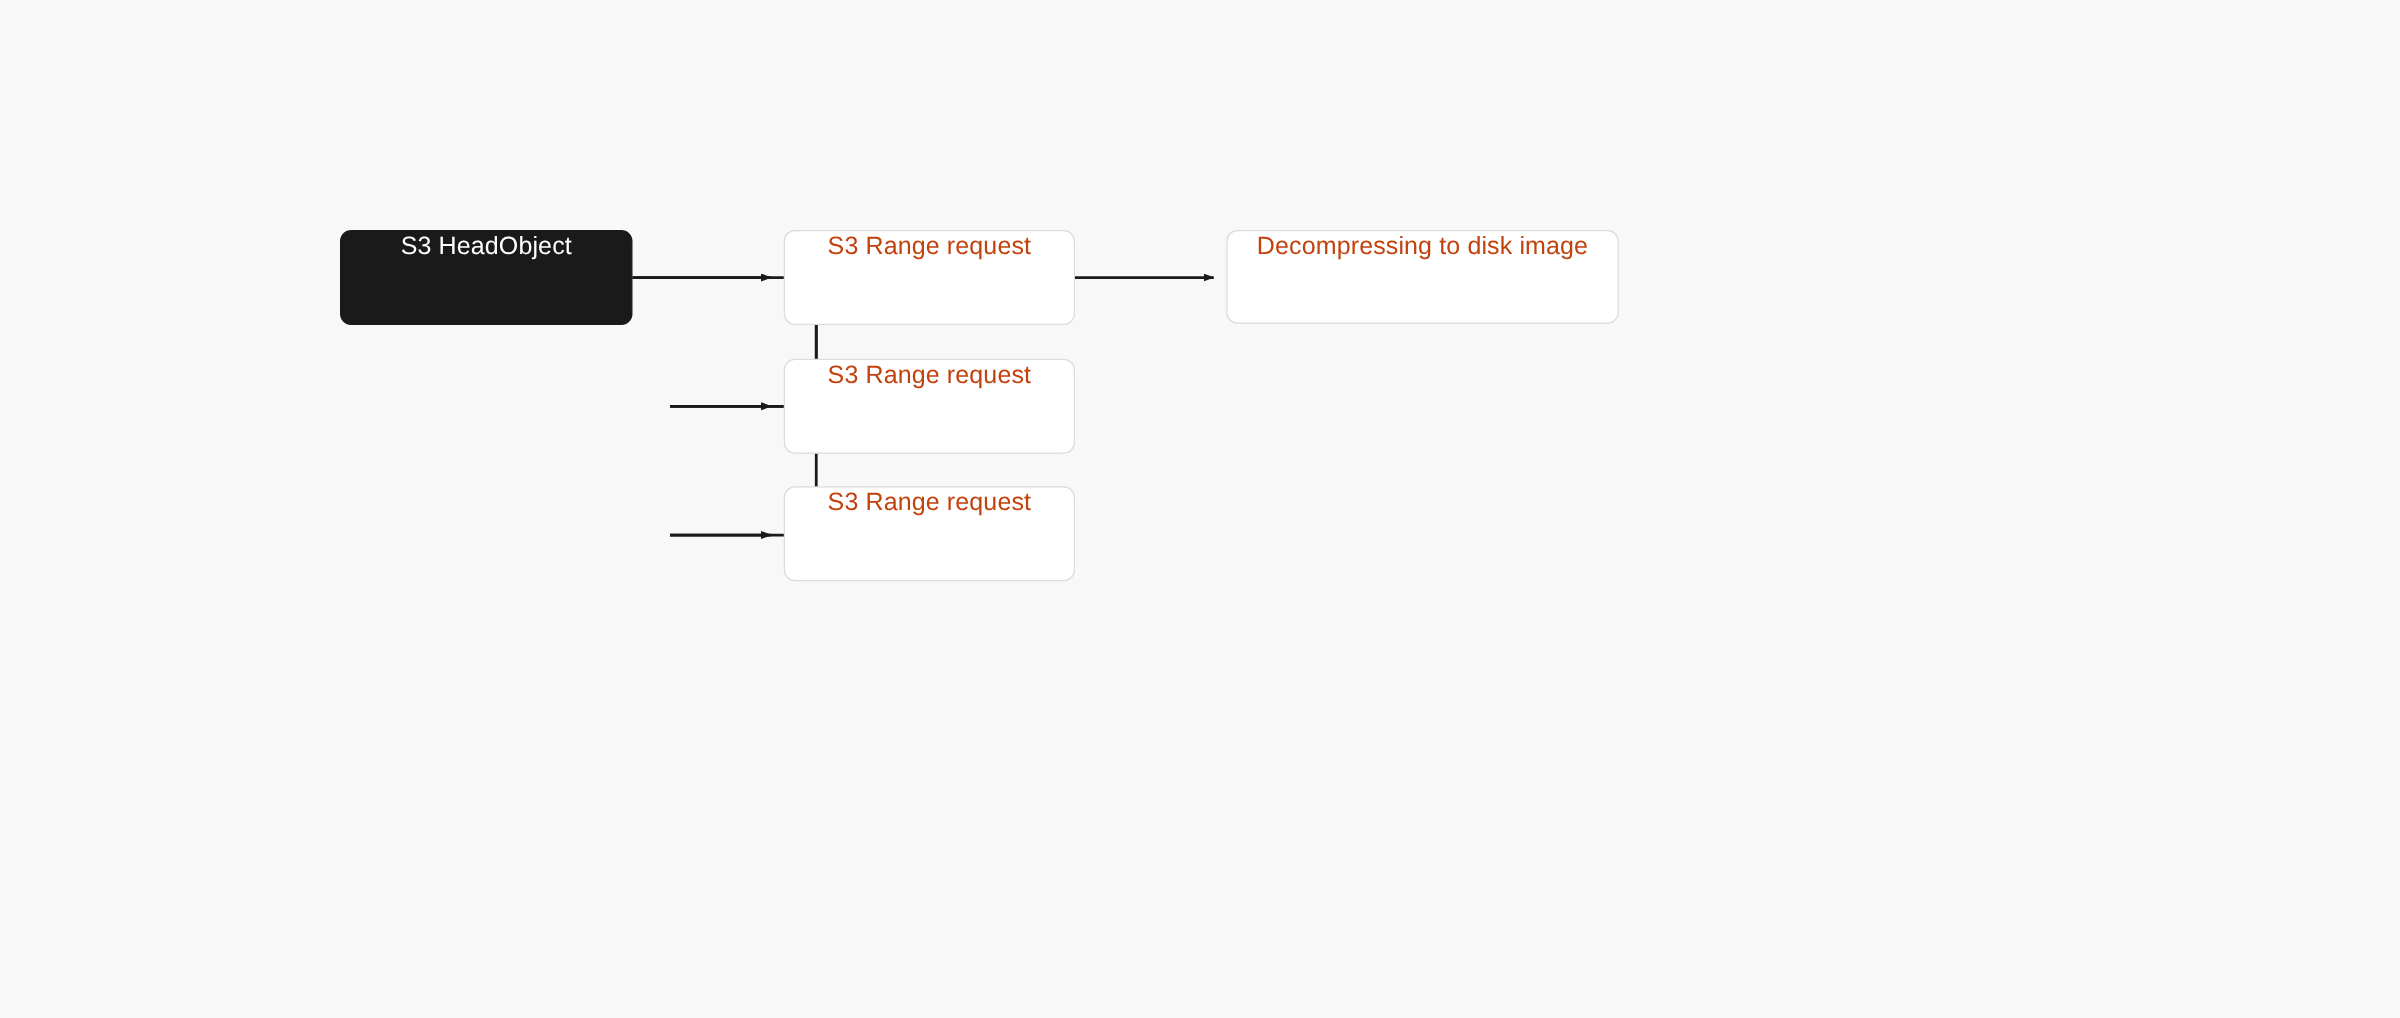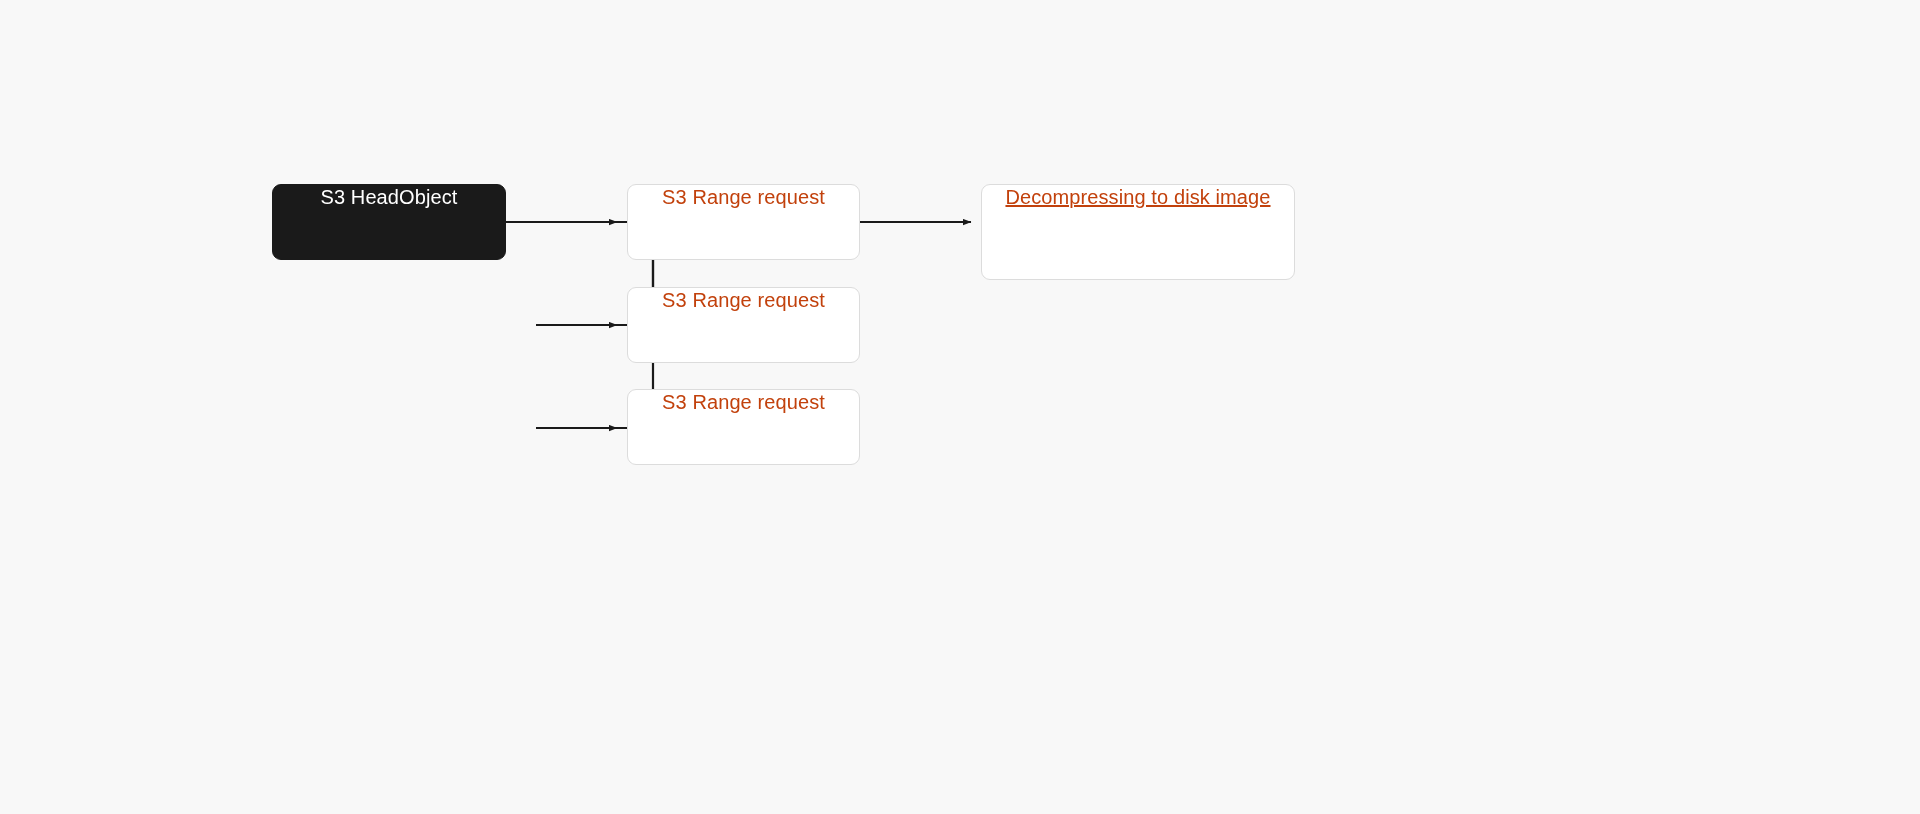--- a/index.html
+++ b/index.html
@@ -96,17 +96,17 @@
   </div>
 
   <div class="node light" style="left:627px; top:287px; width:233px; height:76px;">
     <span class="node-label">S3 Range request</span>
   </div>
 
   <div class="node light" style="left:627px; top:389px; width:233px; height:76px;">
     <span class="node-label">S3 Range request</span>
   </div>
 
-  <div class="node light" style="left:981px; top:184px; width:314px; height:96px;text-decoration:underline;">
+  <div class="node light" style="left:981px; top:184px; width:314px; height:75px;">
     <span class="node-label">Decompressing to disk image</span>
   </div>
 
 </div>
 
 </body></html>

